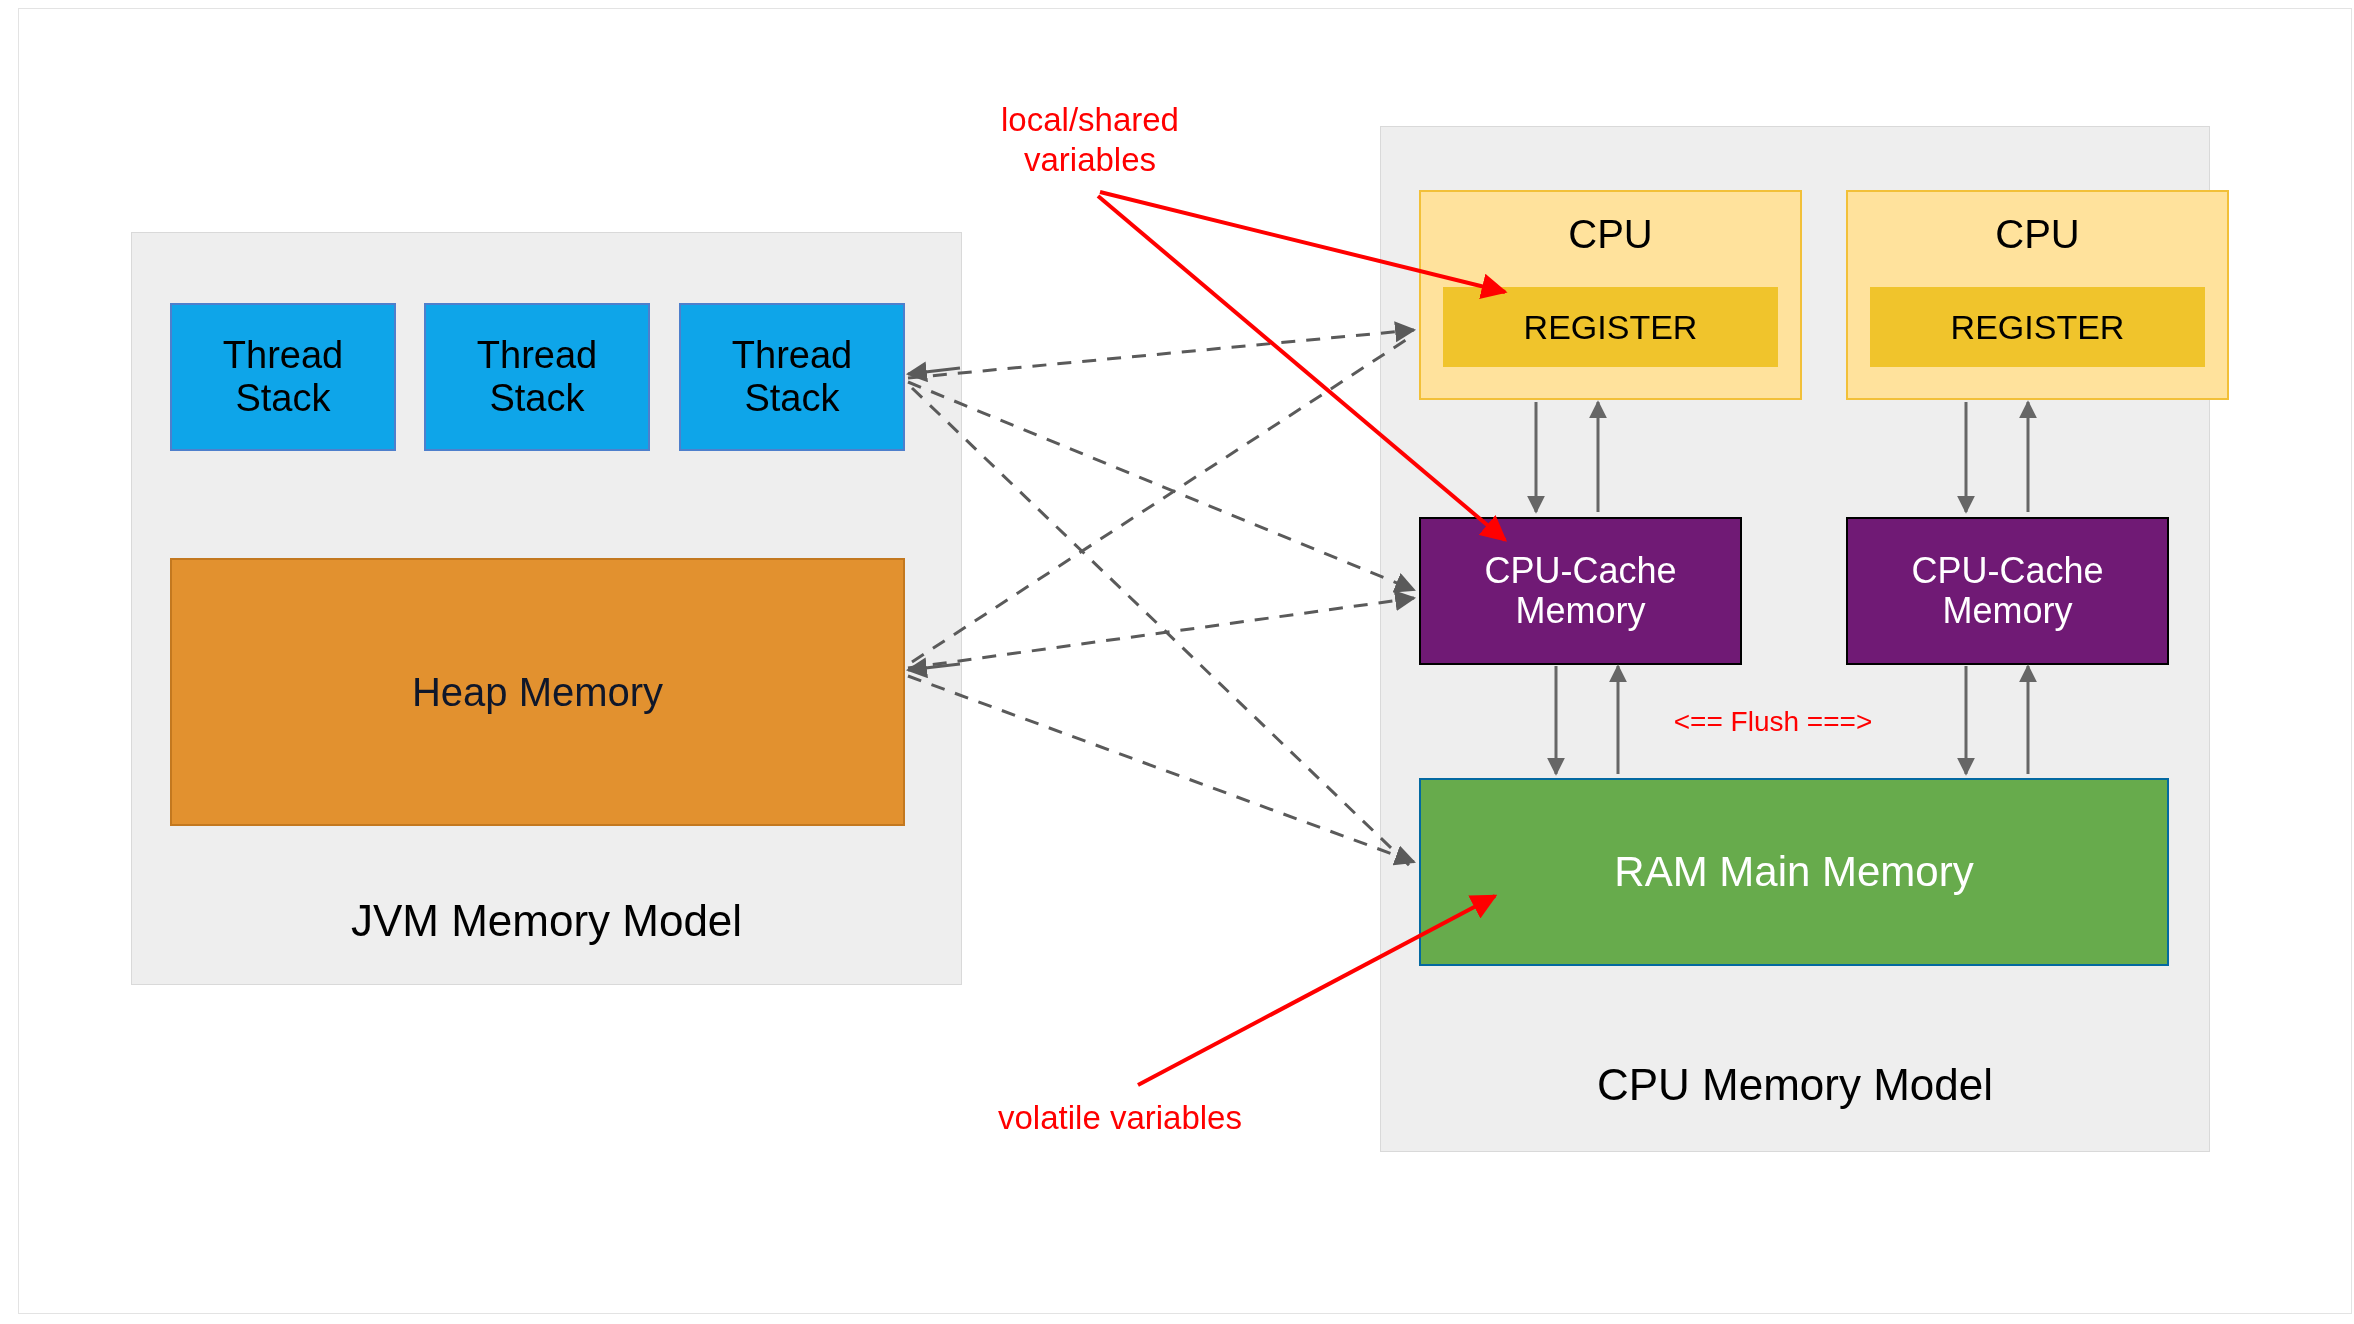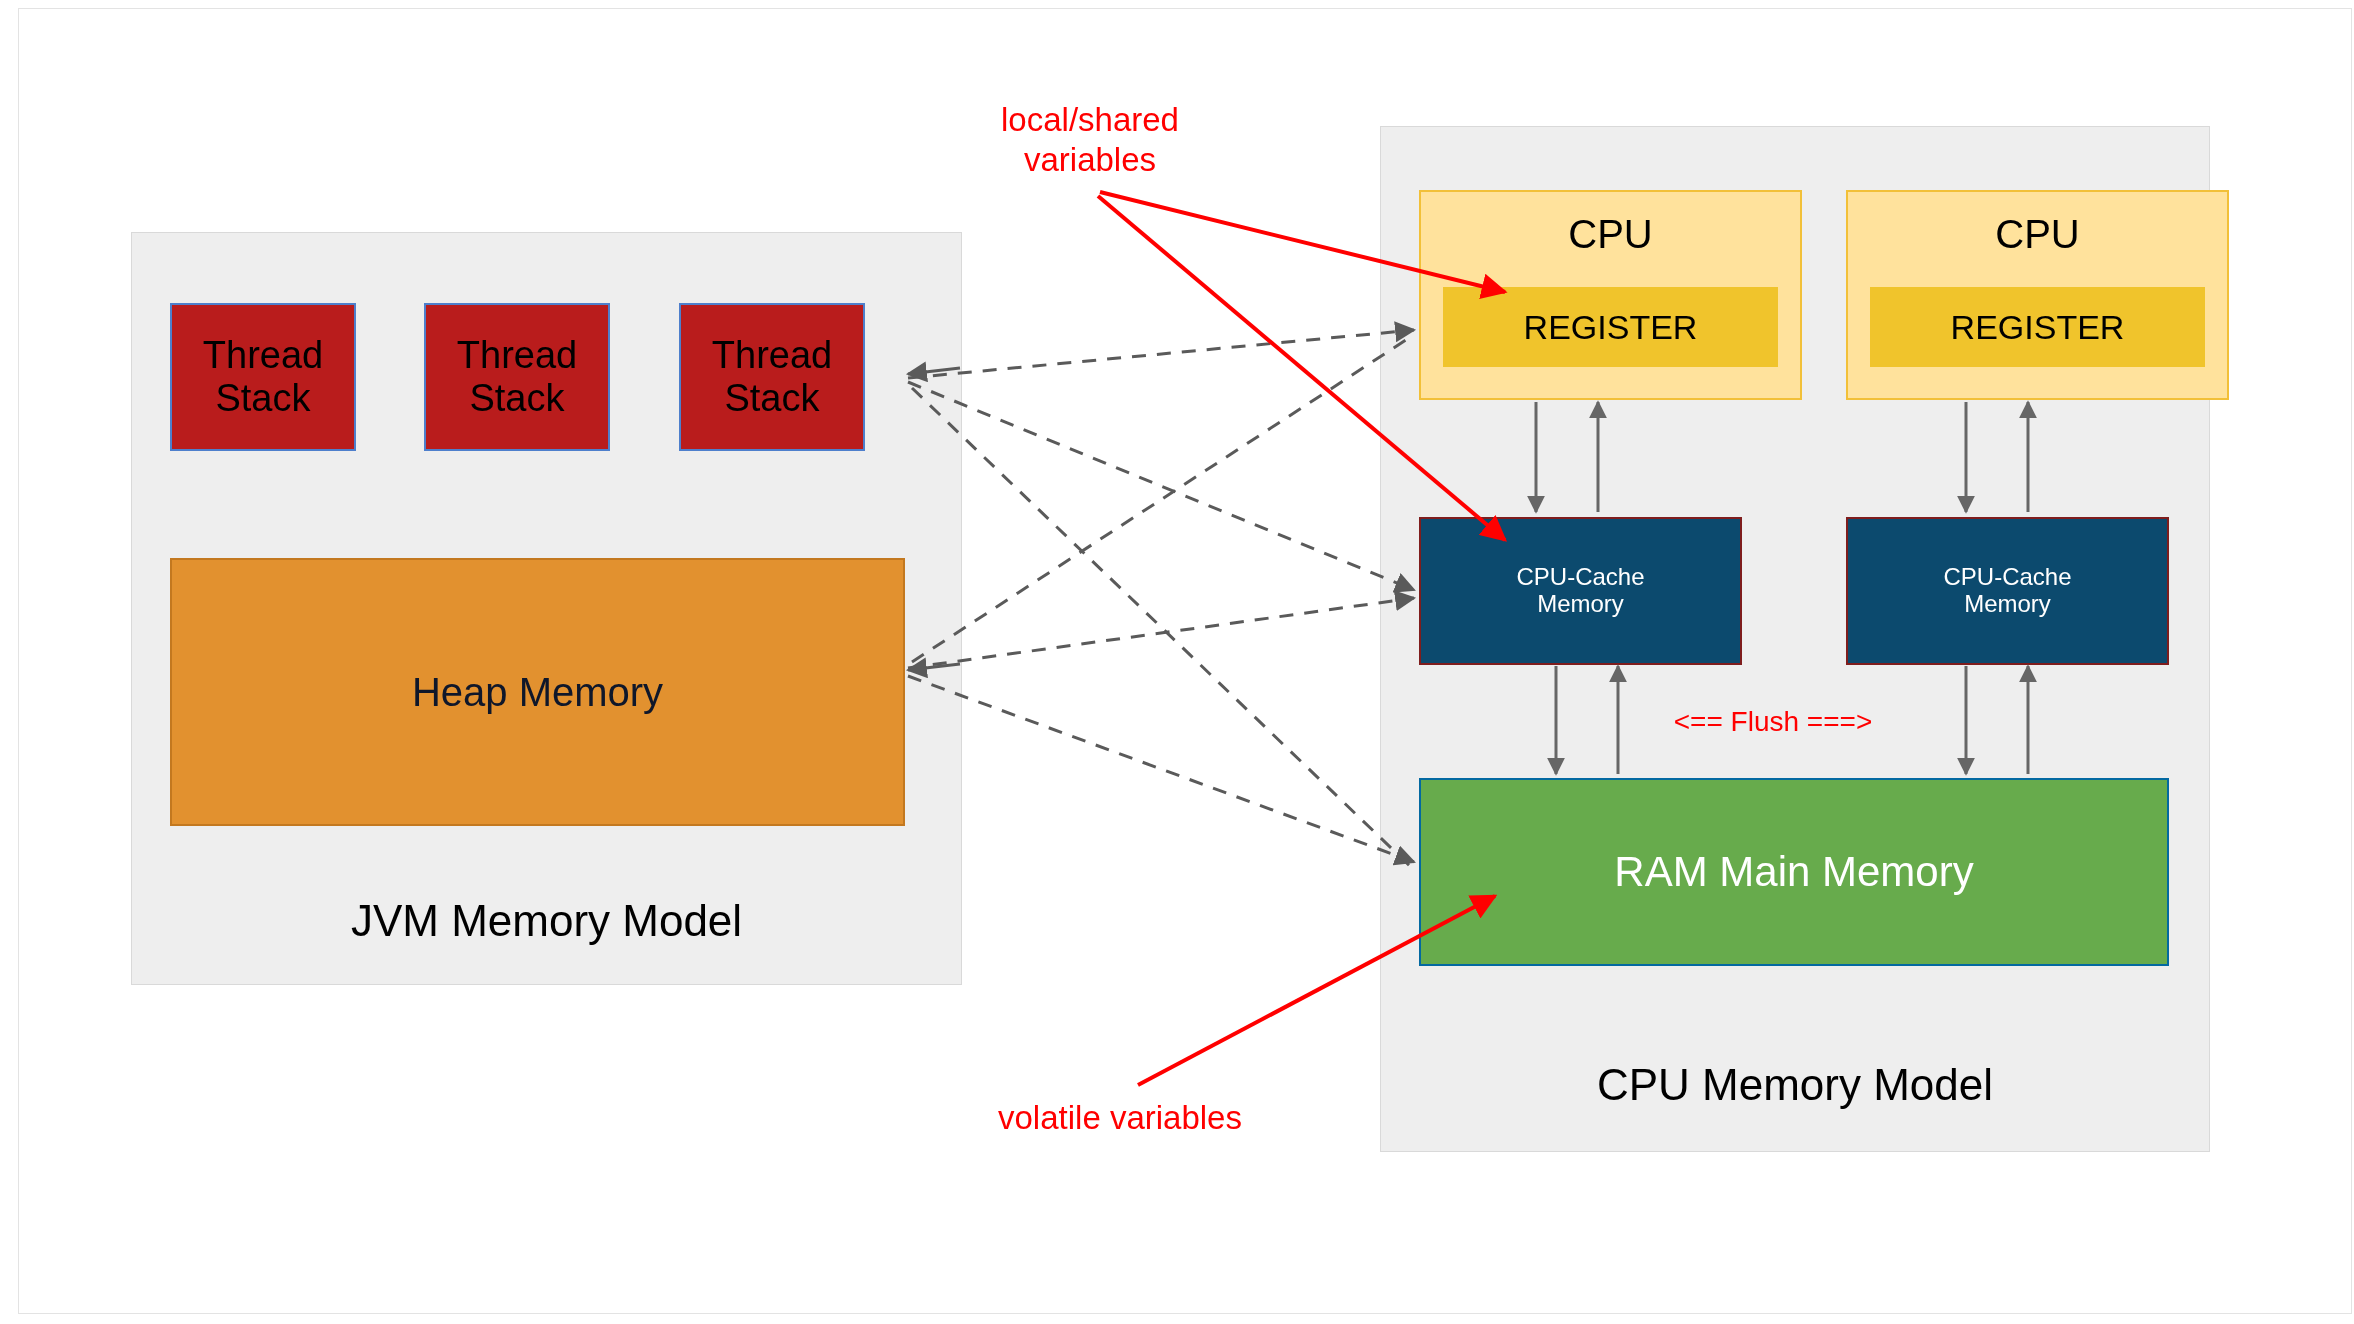--- a/index.html
+++ b/index.html
@@ -58,25 +58,25 @@
     position: absolute;
     box-sizing: border-box;
     display: flex;
     align-items: center;
     justify-content: center;
     text-align: center;
     line-height: 1.12;
   }
 
   .thread-stack {
-    background: #b91c1c;
+    background: #0ea5e9;
     border: 2px solid #4e7fcc;
     color: #000000;
     font-size: 38px;
-    width: 186px;
+    width: 226px;
     height: 148px;
     top: 303px;
   }
   #thread-stack-0 { left: 170px; }
   #thread-stack-1 { left: 424px; }
   #thread-stack-2 { left: 679px; }
 
   #heap-memory {
     left: 170px;
     top: 558px;
@@ -120,24 +120,24 @@
     align-items: center;
     justify-content: center;
     font-size: 34px;
     color: #000000;
   }
 
   .cpu-cache {
     top: 517px;
     width: 323px;
     height: 148px;
-    background: #0c4a6e;
-    border: 2px solid #7f1d1d;
+    background: #701a75;
+    border: 2px solid #000000;
     color: #ffffff;
-    font-size: 24px;
+    font-size: 36px;
   }
   #cpu-cache-0 { left: 1419px; }
   #cpu-cache-1 { left: 1846px; }
 
   #ram-main-memory {
     left: 1419px;
     top: 778px;
     width: 750px;
     height: 188px;
     background: #67ab4c;

